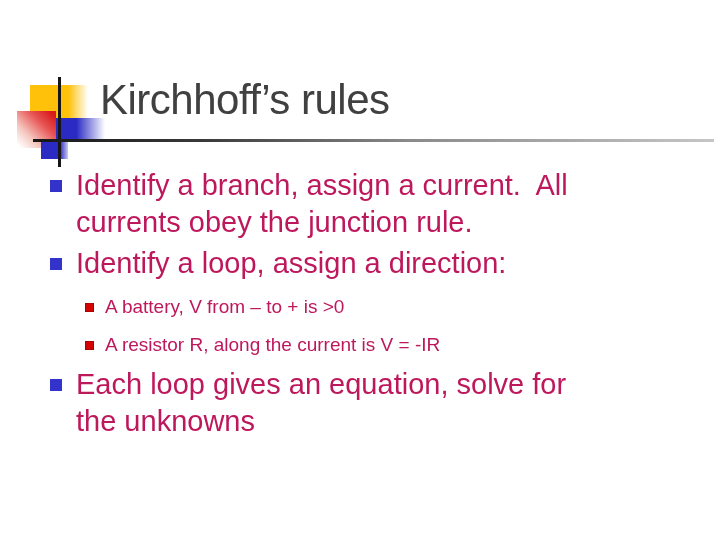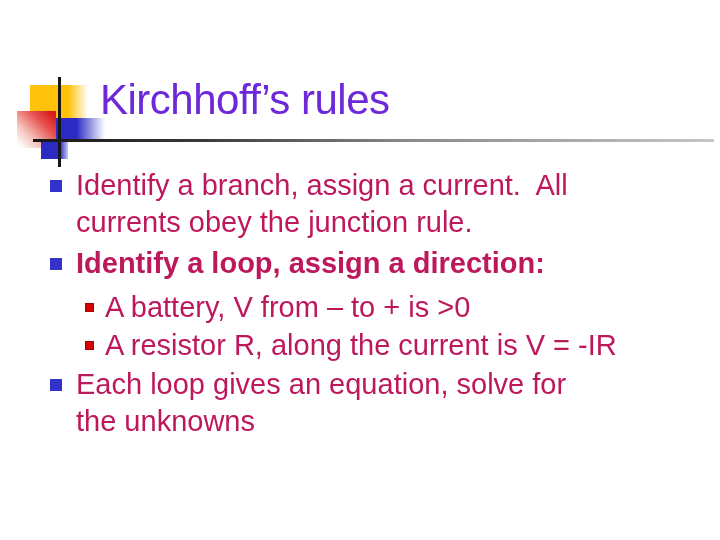--- a/index.html
+++ b/index.html
@@ -41,21 +41,21 @@
 
   
   .title {
     position: absolute;
     left: 100px; top: 79px;
     margin: 0;
     font-size: 42px;
     font-weight: normal;
     line-height: 1;
     letter-spacing: -0.5px;
-    color: #6d28d9;
+    color: #404040;
     white-space: nowrap;
     z-index: 7;
   }
 
   
   .bullet {
     position: absolute;
     display: flex;
     align-items: flex-start;
     z-index: 7;
@@ -64,28 +64,28 @@
     white-space: pre-wrap;
     color: #be185d;
   }
   .b-l1 { left: 50px; width: 640px; }
   .b-l1 .btext { font-size: 29px; line-height: 37px; margin-left: 14px; width: 610px; }
   .b-l1 .marker {
     flex: 0 0 12px; width: 12px; height: 12px; margin-top: 13px;
     background: #3333CC;
   }
   .b-l2 { left: 85px; width: 600px; }
-  .b-l2 .btext { font-size: 29px; line-height: 38px; margin-left: 11px; width: 570px; }
+  .b-l2 .btext { font-size: 19px; line-height: 38px; margin-left: 11px; width: 570px; }
   .b-l2 .marker {
     flex: 0 0 9px; width: 9px; height: 9px; margin-top: 15px;
     background: #D40404; outline: 1px solid #A80202; outline-offset: -1px;
   }
 
   .p1 { top: 167px; }
-  .p2 { top: 245px; font-weight: bold; }
+  .p2 { top: 245px; }
   .p3 { top: 288px; }
   .p4 { top: 326px; }
   .p5 { top: 366px; }
 </style>
 </head>
 <body>
 
 <div class="slide">
 
   <div class="decor">

